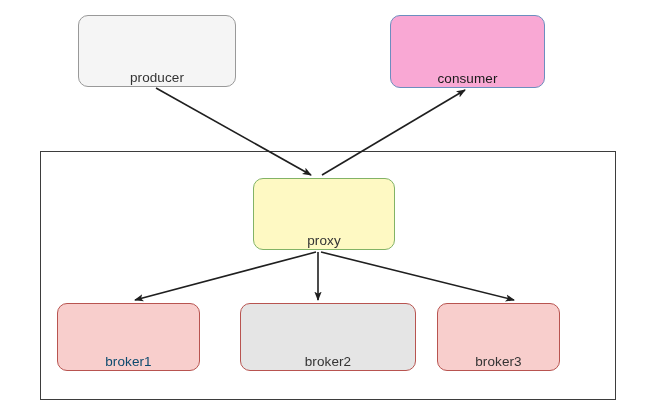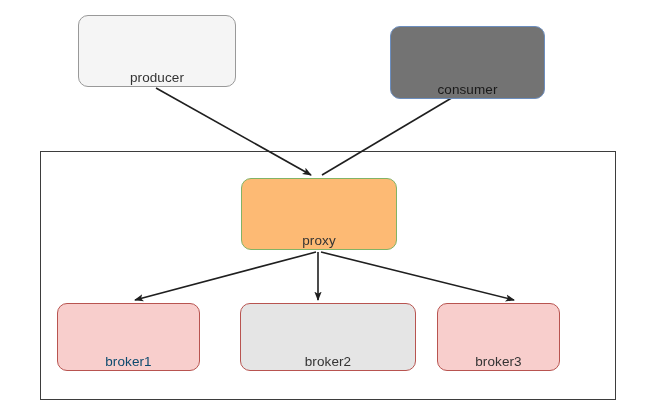--- a/index.html
+++ b/index.html
@@ -71,25 +71,25 @@
         <line x1="316" y1="252" x2="135" y2="300" stroke="#1f1f1f" stroke-width="1.6" marker-end="url(#arrowhead)"></line>
         <line x1="318" y1="252" x2="318" y2="300" stroke="#1f1f1f" stroke-width="1.6" marker-end="url(#arrowhead)"></line>
         <line x1="321" y1="252" x2="514" y2="300" stroke="#1f1f1f" stroke-width="1.6" marker-end="url(#arrowhead)"></line>
       </g>
   </svg>
 
   <div class="node" id="node-producer" style="left: 78px; top: 15px; width: 158px; height: 72px; background: rgb(245, 245, 245); border-color: rgb(153, 153, 153); color: rgb(51, 51, 51);">
     <span class="node-label">producer</span>
   </div>
 
-  <div class="node" id="node-consumer" style="left: 390px; top: 26px; width: 155px; height: 73px; background: #737373; border-color: rgb(108, 142, 191); color: rgb(26, 26, 26);">
+  <div class="node" id="node-consumer" style="left: 390px; top: 15px; width: 155px; height: 73px; background: #f9a8d4; border-color: rgb(108, 142, 191); color: rgb(26, 26, 26);">
     <span class="node-label">consumer</span>
   </div>
 
-  <div class="node" id="node-proxy" style="left: 241px; top: 178px; width: 156px; height: 72px; background: #fdba74; border-color: rgb(130, 179, 102); color: rgb(51, 51, 51);">
+  <div class="node" id="node-proxy" style="left: 253px; top: 178px; width: 142px; height: 72px; background: #fef9c3; border-color: rgb(130, 179, 102); color: rgb(51, 51, 51);">
     <span class="node-label">proxy</span>
   </div>
 
   <div class="node" id="node-broker1" style="left: 57px; top: 303px; width: 143px; height: 68px; background: rgb(248, 206, 204); border-color: rgb(184, 84, 80); color: #0c4a6e;">
     <span class="node-label">broker1</span>
   </div>
 
   <div class="node" id="node-broker2" style="left: 240px; top: 303px; width: 176px; height: 68px; background: #e5e5e5; border-color: rgb(184, 84, 80); color: rgb(51, 51, 51);">
     <span class="node-label">broker2</span>
   </div>

